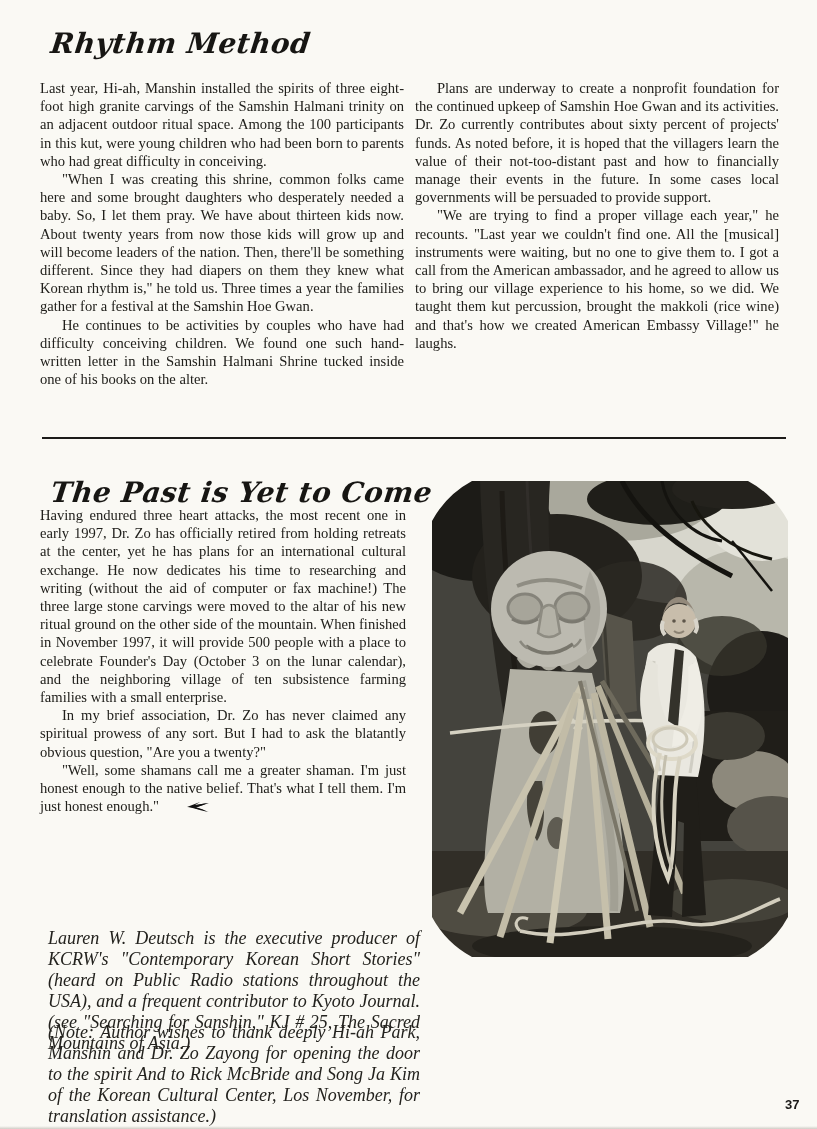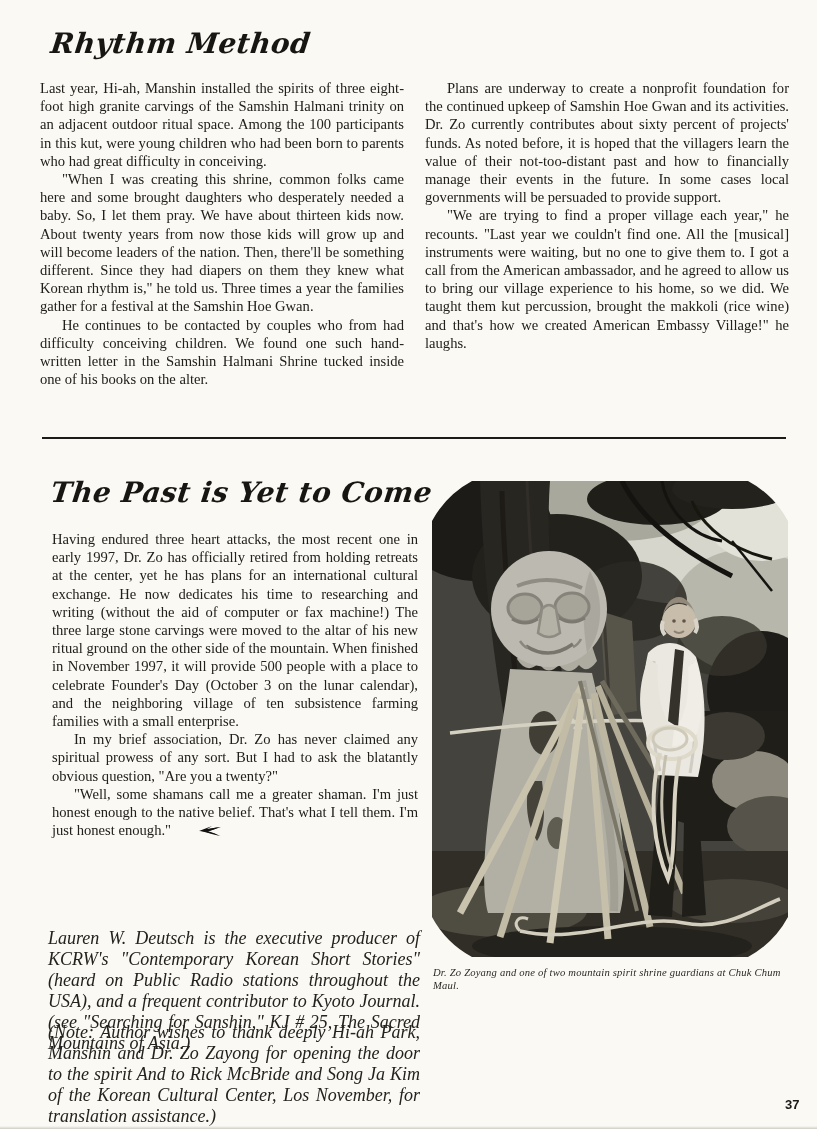--- a/index.html
+++ b/index.html
@@ -9,21 +9,21 @@
     font-family:"Liberation Serif", serif; color:#1b1a18;
     box-shadow:0 0 6px rgba(0,0,0,.25);
   }
   .page::after{ content:""; position:absolute; left:0; right:0; bottom:0; height:3px;
     background:linear-gradient(to top, #cfcdc6, rgba(250,249,244,0)); }
   .script-title{
     font-family:"DejaVu Serif", serif; font-style:italic; font-weight:700;
     font-size:28px; letter-spacing:.5px; transform:skewX(-7deg);
     transform-origin:left bottom; white-space:nowrap; color:#171613;
   }
-  .cols { position:absolute; display:flex; gap:21px; }
+  .cols { position:absolute; display:flex; gap:11px; }
   .col { width:364px; }
   .body-par{
     margin:0; font-size:14.6px; line-height:18.2px; text-align:justify;
     color:#21201c;
   }
   .indent { text-indent:1.5em; }
   .rule { position:absolute; background:#1c1b19; height:2px; }
   .photo-wrap { position:absolute; }
   .caption{
     position:absolute; font-style:italic; font-size:10.6px; line-height:13px;
@@ -43,33 +43,33 @@
 <body>
 
 <div class="page">
 
   <div class="script-title" style="position:absolute; left:49px; top:27px;">Rhythm Method</div>
 
   <div class="cols" style="left:40px; top:79px; width:749px;">
     <div class="col">
       <p class="body-par">Last year, Hi-ah, Manshin installed the spirits of three eight-foot high granite carvings of the Samshin Halmani trinity on an adjacent outdoor ritual space.  Among the 100 participants in this kut, were young children who had been born to parents who had great difficulty in conceiving.</p>
       <p class="body-par indent">"When I was creating this shrine, common folks came here and some brought daughters who desperately needed a baby.  So, I let them pray.  We have about thirteen kids now. About twenty years from now those kids will grow up and will become leaders of the nation.  Then, there'll be something different. Since they had diapers on them they knew what Korean rhythm is," he told us. Three times a year the families gather for a festival at the Samshin Hoe Gwan.</p>
-      <p class="body-par indent">He continues to be contacted by couples who from had difficulty conceiving children. We found one such hand-written letter in the Samshin Halmani Shrine tucked inside one of his books on the alter.</p>
+      <p class="body-par indent">He continues to be activities by couples who have had difficulty conceiving children. We found one such hand-written letter in the Samshin Halmani Shrine tucked inside one of his books on the alter.</p>
     </div>
     <div class="col">
       <p class="body-par indent">Plans are underway to create a nonprofit foundation for the continued upkeep of Samshin Hoe Gwan and its activities. Dr. Zo currently contributes about sixty percent of projects' funds. As noted before, it is hoped that the villagers learn the value of their not-too-distant past and how to financially manage their events in the future. In some cases local governments will be persuaded to provide support.</p>
       <p class="body-par indent">"We are trying to find a proper village each year," he recounts. "Last year we couldn't find one. All the [musical] instruments were waiting, but no one to give them to.  I got a call from the American ambassador, and he agreed to allow us to bring our village experience to his home, so we did.  We taught them kut percussion, brought the makkoli (rice wine) and that's how we created American Embassy Village!" he laughs.</p>
     </div>
   </div>
 
   <div class="rule" style="left:42px; top:437px; width:744px;"></div>
 
   <div class="script-title" style="position:absolute; left:49px; top:476px;">The Past is Yet to Come!</div>
 
-  <div style="position:absolute; left:40px; top:530px; width:366px;margin-left:12px;">
+  <div style="position:absolute; left:40px; top:506px; width:366px;">
     <p class="body-par">Having endured three heart attacks, the most recent one in early 1997, Dr. Zo has officially retired from holding retreats at the center, yet he has plans for an international cultural exchange. He now dedicates his time to researching and writing (without the aid of computer or fax machine!)  The three large stone carvings were moved to the altar of his new ritual ground on the other side of the mountain. When finished in November 1997, it will provide 500 people with a place to celebrate Founder's Day (October 3 on the lunar calendar), and the neighboring village of ten subsistence farming families with a small enterprise.</p>
     <p class="body-par indent">In my brief association, Dr. Zo has never claimed any spiritual prowess of any sort.  But I had to ask the blatantly obvious question, "Are you a twenty?"</p>
     <p class="body-par indent">
       <span>"Well, some shamans call me a greater shaman.  I'm just honest enough to the native belief. That's what I tell them. I'm just honest enough."</span><span class="endmark"><svg width="22" height="11" viewBox="0 0 22 11">
             <path d="M22,1 L8,3 L13,0 L0,5 L12,6 L6,5.5 L16,9 L10,6.5 L22,10 L9,5.5 Z" fill="#111"></path>
             <path d="M21,1 C14,2 8,3 2,5 C8,7 14,8 21,10 C15,7 12,6 8,5.3 C12,4.5 15,3.5 21,1 Z" fill="#111"></path>
           </svg></span>
     </p>
   </div>
 
@@ -179,21 +179,20 @@
       <path d="M88,450 C150,464 205,432 252,442 C292,450 322,428 348,418" stroke="#d2cdbd" stroke-width="3.5" fill="none"></path>
       <path d="M88,450 C80,442 86,434 96,438" stroke="#d2cdbd" stroke-width="3" fill="none"></path>
 
       <path d="M0,0 L40,0 Q14,14 0,40 Z" fill="#faf9f4"></path>
       <path d="M356,0 L316,0 Q342,14 356,40 Z" fill="#faf9f4"></path>
       <path d="M0,476 L40,476 Q14,462 0,436 Z" fill="#faf9f4"></path>
       <path d="M356,476 L316,476 Q342,462 356,436 Z" fill="#faf9f4"></path>
     </svg>
   </div>
 
-  <div class="caption" style="left:433px; top:966px; width:356px;">Dr. Zo Zoyang and one of  two mountain spirit shrine guardians at Chuk Chum Maul.</div>
 
   <p class="bio" style="left:48px; top:928px;">Lauren W. Deutsch is the executive producer of  KCRW's "Contemporary Korean Short Stories" (heard on Public Radio stations throughout the USA), and a frequent contributor to Kyoto Journal. (see "Searching for Sanshin," KJ # 25,  The Sacred Mountains of Asia.)</p>
 
   <p class="note" style="left:48px; top:1022px;">(Note: Author wishes to thank deeply Hi-ah Park, Manshin and Dr. Zo Zayong for opening the door to the spirit  And to Rick McBride and Song Ja Kim of the Korean Cultural Center, Los November, for translation assistance.)</p>
 
   <div class="page-num" style="left:785px; top:1097px;">37</div>
 
 </div>
 
 </body></html>

